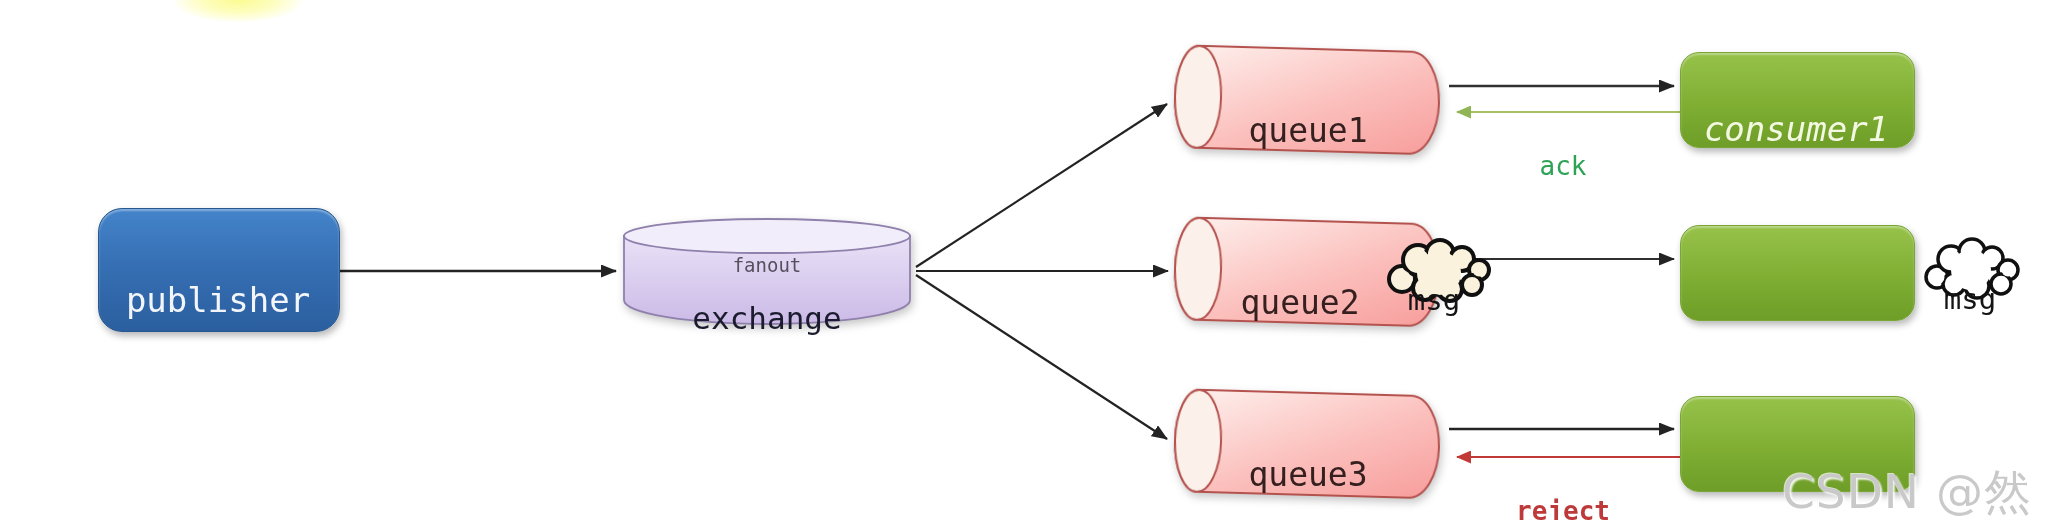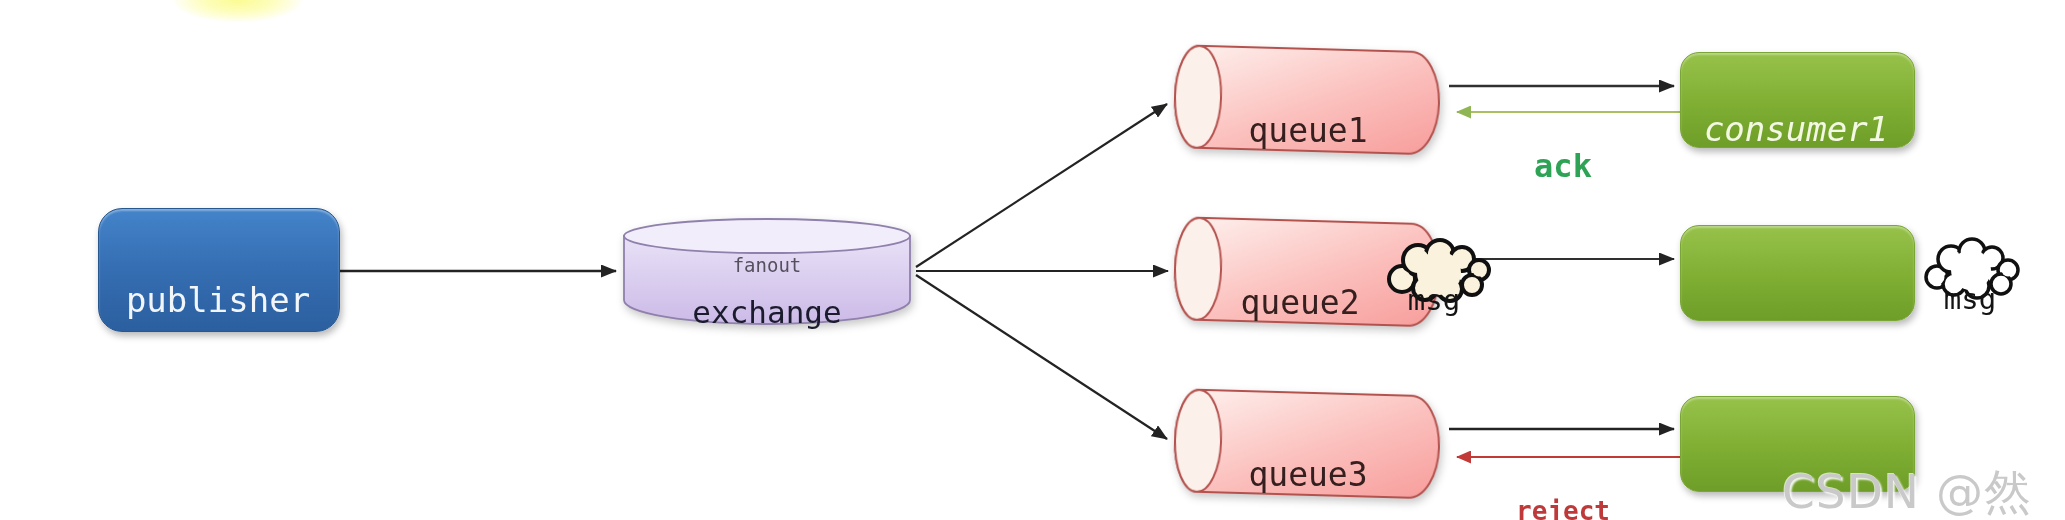--- a/index.html
+++ b/index.html
@@ -17,21 +17,21 @@
      box-shadow:2px 4px 7px rgba(0,0,0,.28), inset 0 2px 2px rgba(255,255,255,.35);}
   .consumer{width:233px;height:94px;left:1680px;
      background:linear-gradient(180deg,#97C24A 0%,#7FAE33 55%,#6E9E28 100%);
      border:1px solid #7AA636;border-radius:19px;
      box-shadow:2px 4px 7px rgba(0,0,0,.28), inset 0 2px 2px rgba(255,255,255,.35);}
   .publisher-label{color:#f2f6fb;font-size:34px;}
   .consumer-label{color:#F3F8E2;font-size:34px;}
   .queue-label{color:#35201f;font-size:33px;}
   .exchange-label{color:#1b1b2e;font-size:31px;}
   .fanout-label{color:#55505e;font-size:19px;}
-  .ack-label{color:#2EA356;font-size:32px;font-weight:bold;}
+  .ack-label{color:#2EA356;font-size:26px;font-weight:normal;}
   .reject-label{color:#BE3A3A;font-size:26px;font-weight:bold;}
   .msg-label{color:#141414;font-size:29px;}
   .shape-shadow{filter:drop-shadow(2px 4px 4px rgba(0,0,0,.22));}
   .queue-svg{transform:rotate(1.6deg);}
   .watermark{position:absolute;left:1782px;top:461px;font-size:47px;color:#c9c9c9;
      letter-spacing:1px;text-shadow:2px 2px 2px rgba(255,255,255,.9),-1px -1px 0 rgba(255,255,255,.7);}
   .yellow-blob{position:absolute;left:174px;top:-22px;width:128px;height:44px;border-radius:50%;
      background:radial-gradient(ellipse at center,rgba(251,251,140,.95) 0%,rgba(253,253,170,.75) 40%,rgba(255,255,200,0) 75%);}
 </style>
 </head>
@@ -75,21 +75,21 @@
   </svg>
 
   <div class="node-box publisher"></div>
   <div class="lbl mono publisher-label" style="left:218px;top:270px;">publisher</div>
 
   <svg class="abs shape-shadow" style="left:620px;top:216px;" width="294" height="114" viewBox="0 0 294 114">
     <path d="M 4,20 V 84 A 143,24 0 0 0 290,84 V 20 Z" fill="url(#xbody)" stroke="#8F80AC" stroke-width="1.8"></path>
     <ellipse cx="147" cy="20" rx="143" ry="17" fill="#F2EDFA" stroke="#8F80AC" stroke-width="1.8"></ellipse>
   </svg>
   <div class="lbl mono fanout-label" style="left:767px;top:235px;">fanout</div>
-  <div class="lbl mono exchange-label" style="left:767px;top:282px;">exchange</div>
+  <div class="lbl mono exchange-label" style="left:767px;top:288px;">exchange</div>
 
   <svg class="abs shape-shadow queue-svg" style="left:1172px;top:46px;" width="282" height="108" viewBox="0 0 282 108">
     <path d="M 26,3 H 238 A 29,51 0 0 1 238,105 H 26 A 23,51 0 0 1 26,3 Z" fill="url(#qbody)" stroke="#B4524E" stroke-width="2"></path>
     <ellipse cx="26" cy="54" rx="23" ry="51" fill="#FCF0EA" stroke="#B4524E" stroke-width="2"></ellipse>
   </svg>
   <div class="lbl mono queue-label" style="left:1308px;top:100px;">queue1</div>
 
   <svg class="abs shape-shadow queue-svg" style="left:1172px;top:218px;" width="282" height="108" viewBox="0 0 282 108">
     <path d="M 26,3 H 238 A 29,51 0 0 1 238,105 H 26 A 23,51 0 0 1 26,3 Z" fill="url(#qbody)" stroke="#B4524E" stroke-width="2"></path>
     <ellipse cx="26" cy="54" rx="23" ry="51" fill="#FCF0EA" stroke="#B4524E" stroke-width="2"></ellipse>

